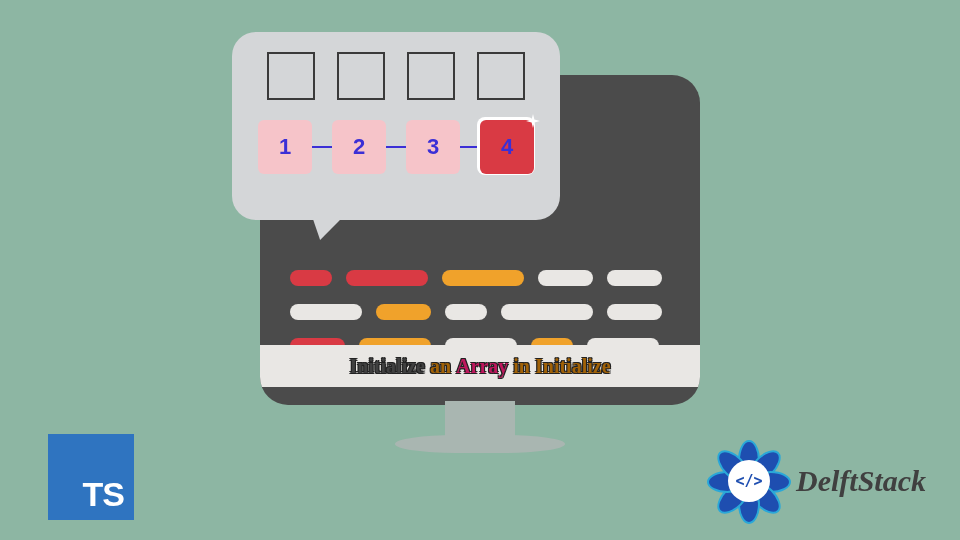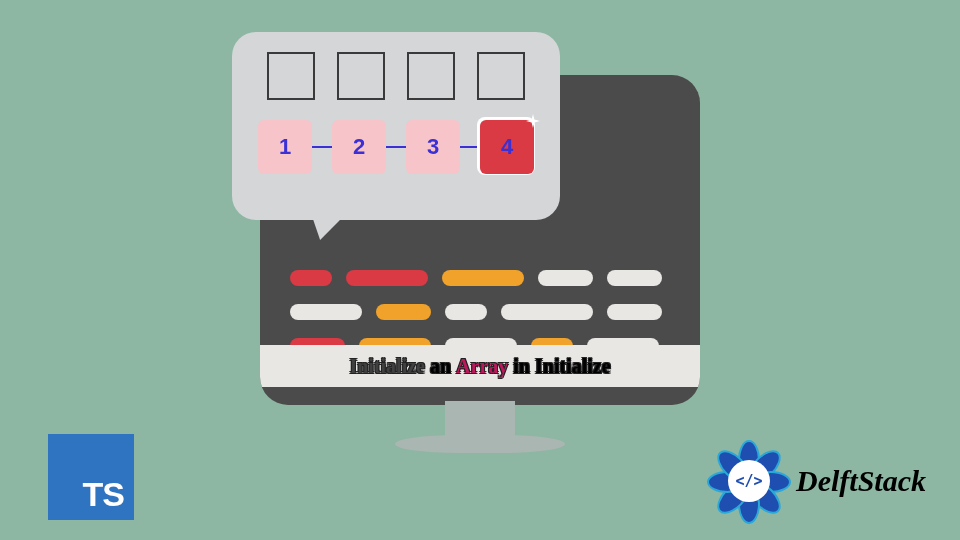--- a/index.html
+++ b/index.html
@@ -47,21 +47,21 @@
     height: 42px;
     background: #e9e7e4;
     display: flex;
     align-items: center;
     justify-content: center;
     font-weight: 800;
     font-size: 20px;
     font-family: "Comic Sans MS", "Segoe UI", cursive;
   }
   .title-bar span { text-shadow: 1px 1px 0 #222, -1px -1px 0 #222, 1px -1px 0 #222, -1px 1px 0 #222; }
-  .t-red{color:#404040}.t-blk{color:#000000}.t-org{color:#be185d}
+  .t-red{color:#404040}.t-blk{color:#a16207}.t-org{color:#be185d}
 
   .monitor-stand {
     width: 70px;
     height: 36px;
     background: #a9b6b1;
     margin: 0 auto;
     position: relative;
     top: -4px;
   }
   .monitor-base {
@@ -163,21 +163,21 @@
     position: absolute;
     right: 34px;
     bottom: 20px;
     display: flex;
     align-items: center;
     gap: 8px;
   }
   .delft-text {
     font-size: 30px;
     font-weight: 600;
-    color: #000000;
+    color: #404040;
     font-style: italic;
     font-family: Georgia, serif;
   }
   .delft-emblem {
     width: 78px;
     height: 78px;
     position: relative;
   }
   .petal {
     position: absolute;

